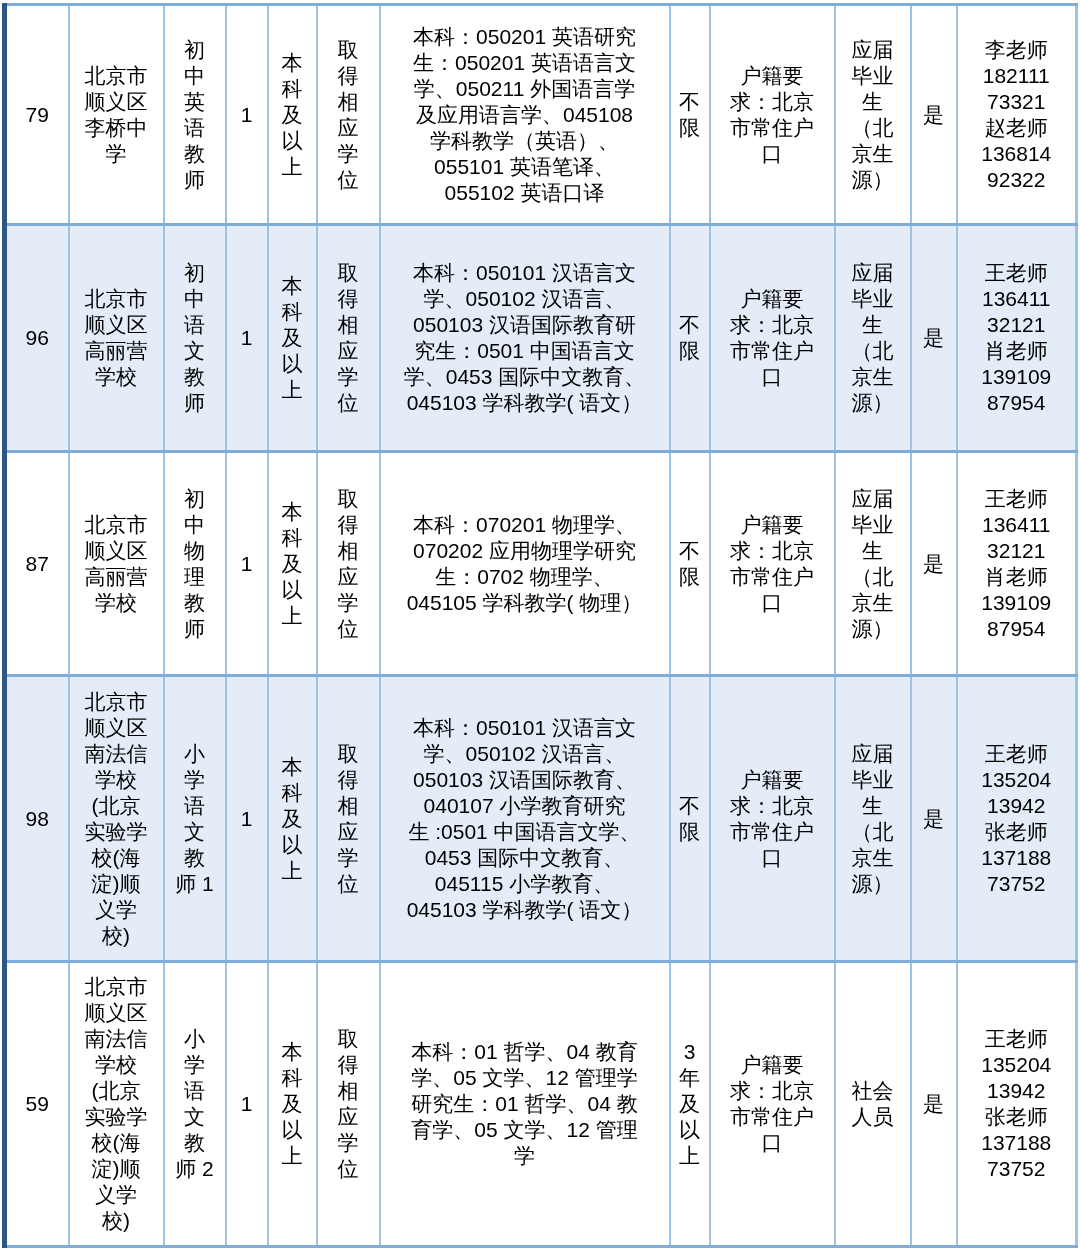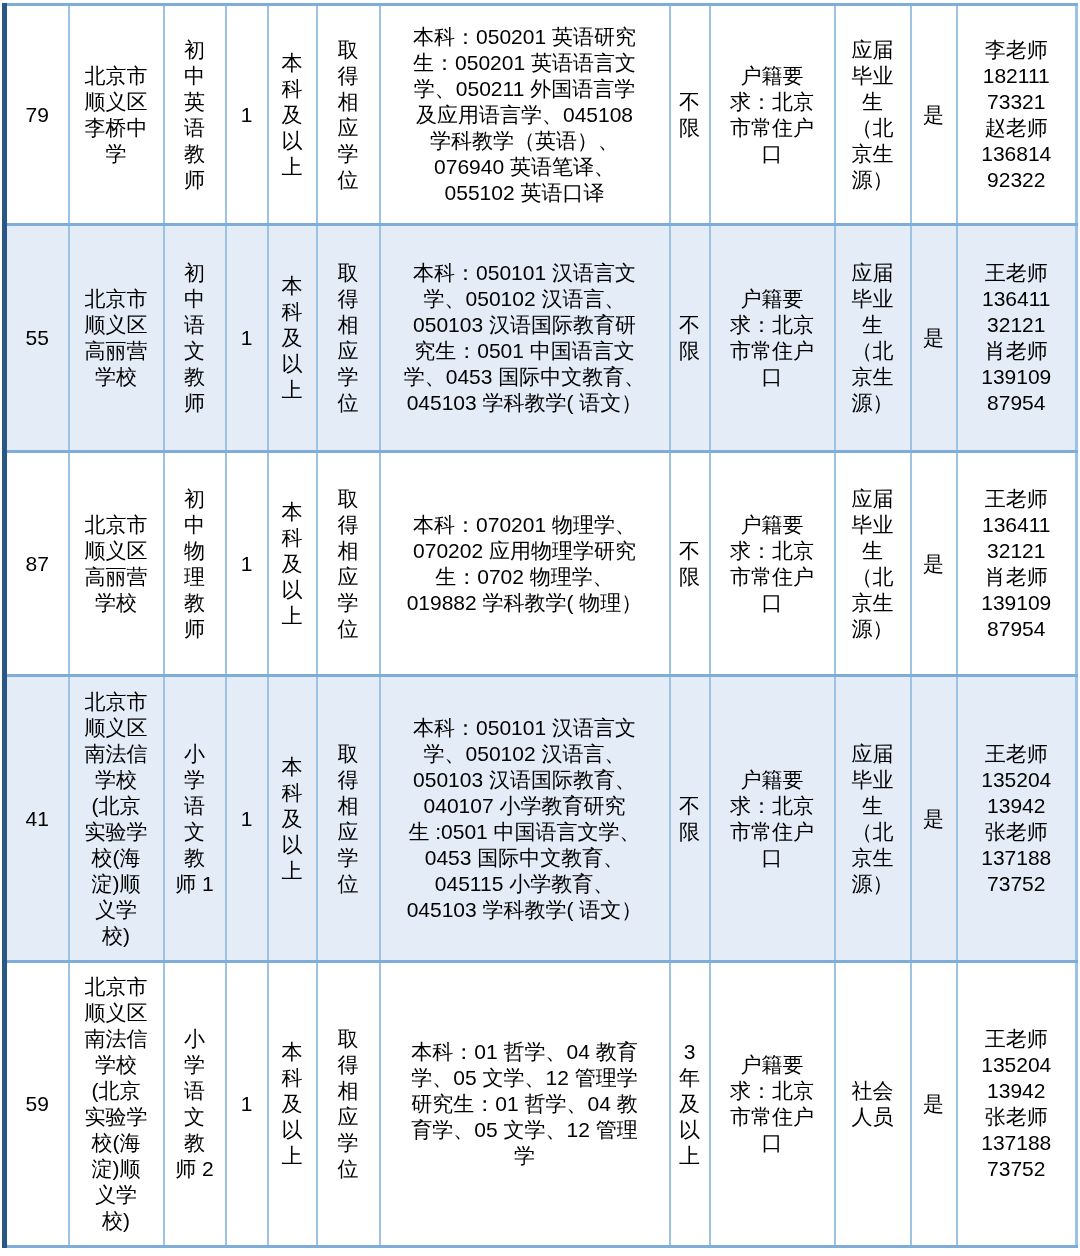--- a/index.html
+++ b/index.html
@@ -89,21 +89,21 @@
 得
 相
 应
 学
 位</td>
         <td>本科：050201 英语研究
 生：050201 英语语言文
 学、050211 外国语言学
 及应用语言学、045108
 学科教学（英语）、
-076940 英语笔译、
+055101 英语笔译、
 055102 英语口译</td>
         <td>不
 限</td>
         <td>户籍要
 求：北京
 市常住户
 口</td>
         <td>应届
 毕业
 生
@@ -113,21 +113,21 @@
         <td>是</td>
         <td>李老师
 182111
 73321
 赵老师
 136814
 92322</td>
       </tr>
 
       <tr class="row-alt" style="height:227px">
-        <td>55</td>
+        <td>96</td>
         <td>北京市
 顺义区
 高丽营
 学校</td>
         <td>初
 中
 语
 文
 教
 师</td>
@@ -190,21 +190,21 @@
 上</td>
         <td>取
 得
 相
 应
 学
 位</td>
         <td>本科：070201 物理学、
 070202 应用物理学研究
 生：0702 物理学、
-019882 学科教学( 物理）</td>
+045105 学科教学( 物理）</td>
         <td>不
 限</td>
         <td>户籍要
 求：北京
 市常住户
 口</td>
         <td>应届
 毕业
 生
 （北
@@ -213,21 +213,21 @@
         <td>是</td>
         <td>王老师
 136411
 32121
 肖老师
 139109
 87954</td>
       </tr>
 
       <tr class="row-alt" style="height:286px">
-        <td>41</td>
+        <td>98</td>
         <td>北京市
 顺义区
 南法信
 学校
 (北京
 实验学
 校(海
 淀)顺
 义学
 校)</td>

